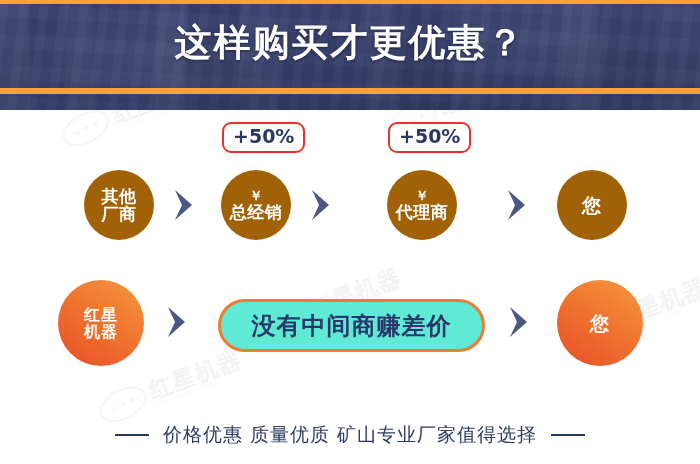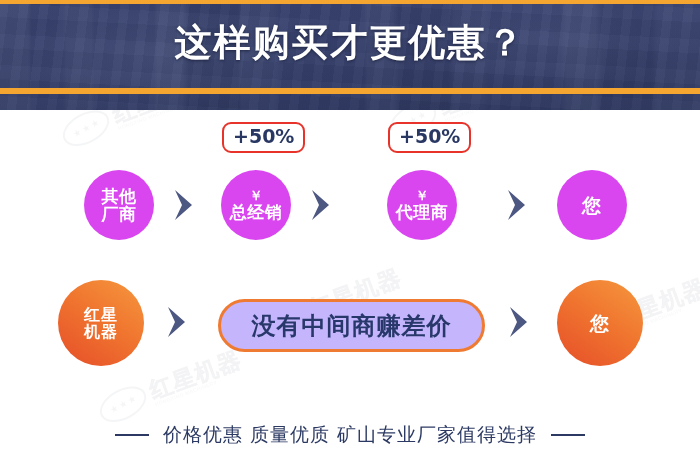--- a/index.html
+++ b/index.html
@@ -66,21 +66,21 @@
   .row1{top:150px;height:110px;}
   .row2{top:270px;height:118px;}
 
   .node{position:absolute;}
   .circle{
     width:70px;height:70px;border-radius:50%;
     display:flex;flex-direction:column;align-items:center;justify-content:center;
     color:#ffffff;font-weight:bold;line-height:1.08;
     font-family:"DejaVu Sans","Liberation Sans",sans-serif;
   }
-  .circle.gray{background:#d946ef;}
+  .circle.gray{background:#a16207;}
   .circle.orange{
     background:linear-gradient(215deg,#f5983f 0%,#f0762f 45%,#e64e29 100%);
   }
   .circle .yen{font-size:13px;font-weight:bold;line-height:1;margin-bottom:1px;}
   .circle .l1,.circle .l2{font-size:17px;letter-spacing:.5px;}
   .circle .one{font-size:19px;letter-spacing:1px;}
   .circle.orange .l1,.circle.orange .l2{font-size:16px;letter-spacing:1px;}
 
   .chev{
     position:absolute;width:26px;height:34px;
@@ -91,21 +91,21 @@
     position:absolute;
     border:2px solid #e8332a;border-radius:9px;
     color:#293763;font-weight:bold;font-size:19px;
     padding:2px 9px 3px;background:#ffffff;
     font-family:"DejaVu Sans","Liberation Sans",sans-serif;
     white-space:nowrap;line-height:1.15;
   }
 
   .pill{
     position:absolute;
-    border:3px solid #ef7b33;border-radius:28px;background:#c4b5fd;
+    border:3px solid #ef7b33;border-radius:28px;background:#5eead4;
     display:flex;align-items:center;justify-content:center;
     color:#29386b;font-weight:bold;font-size:24px;letter-spacing:1px;
     font-family:"DejaVu Sans","Liberation Sans",sans-serif;
   }
 
   
   .footer{
     position:absolute;left:0;top:415px;width:700px;height:40px;
     display:flex;align-items:center;justify-content:center;gap:14px;z-index:20;
   }

